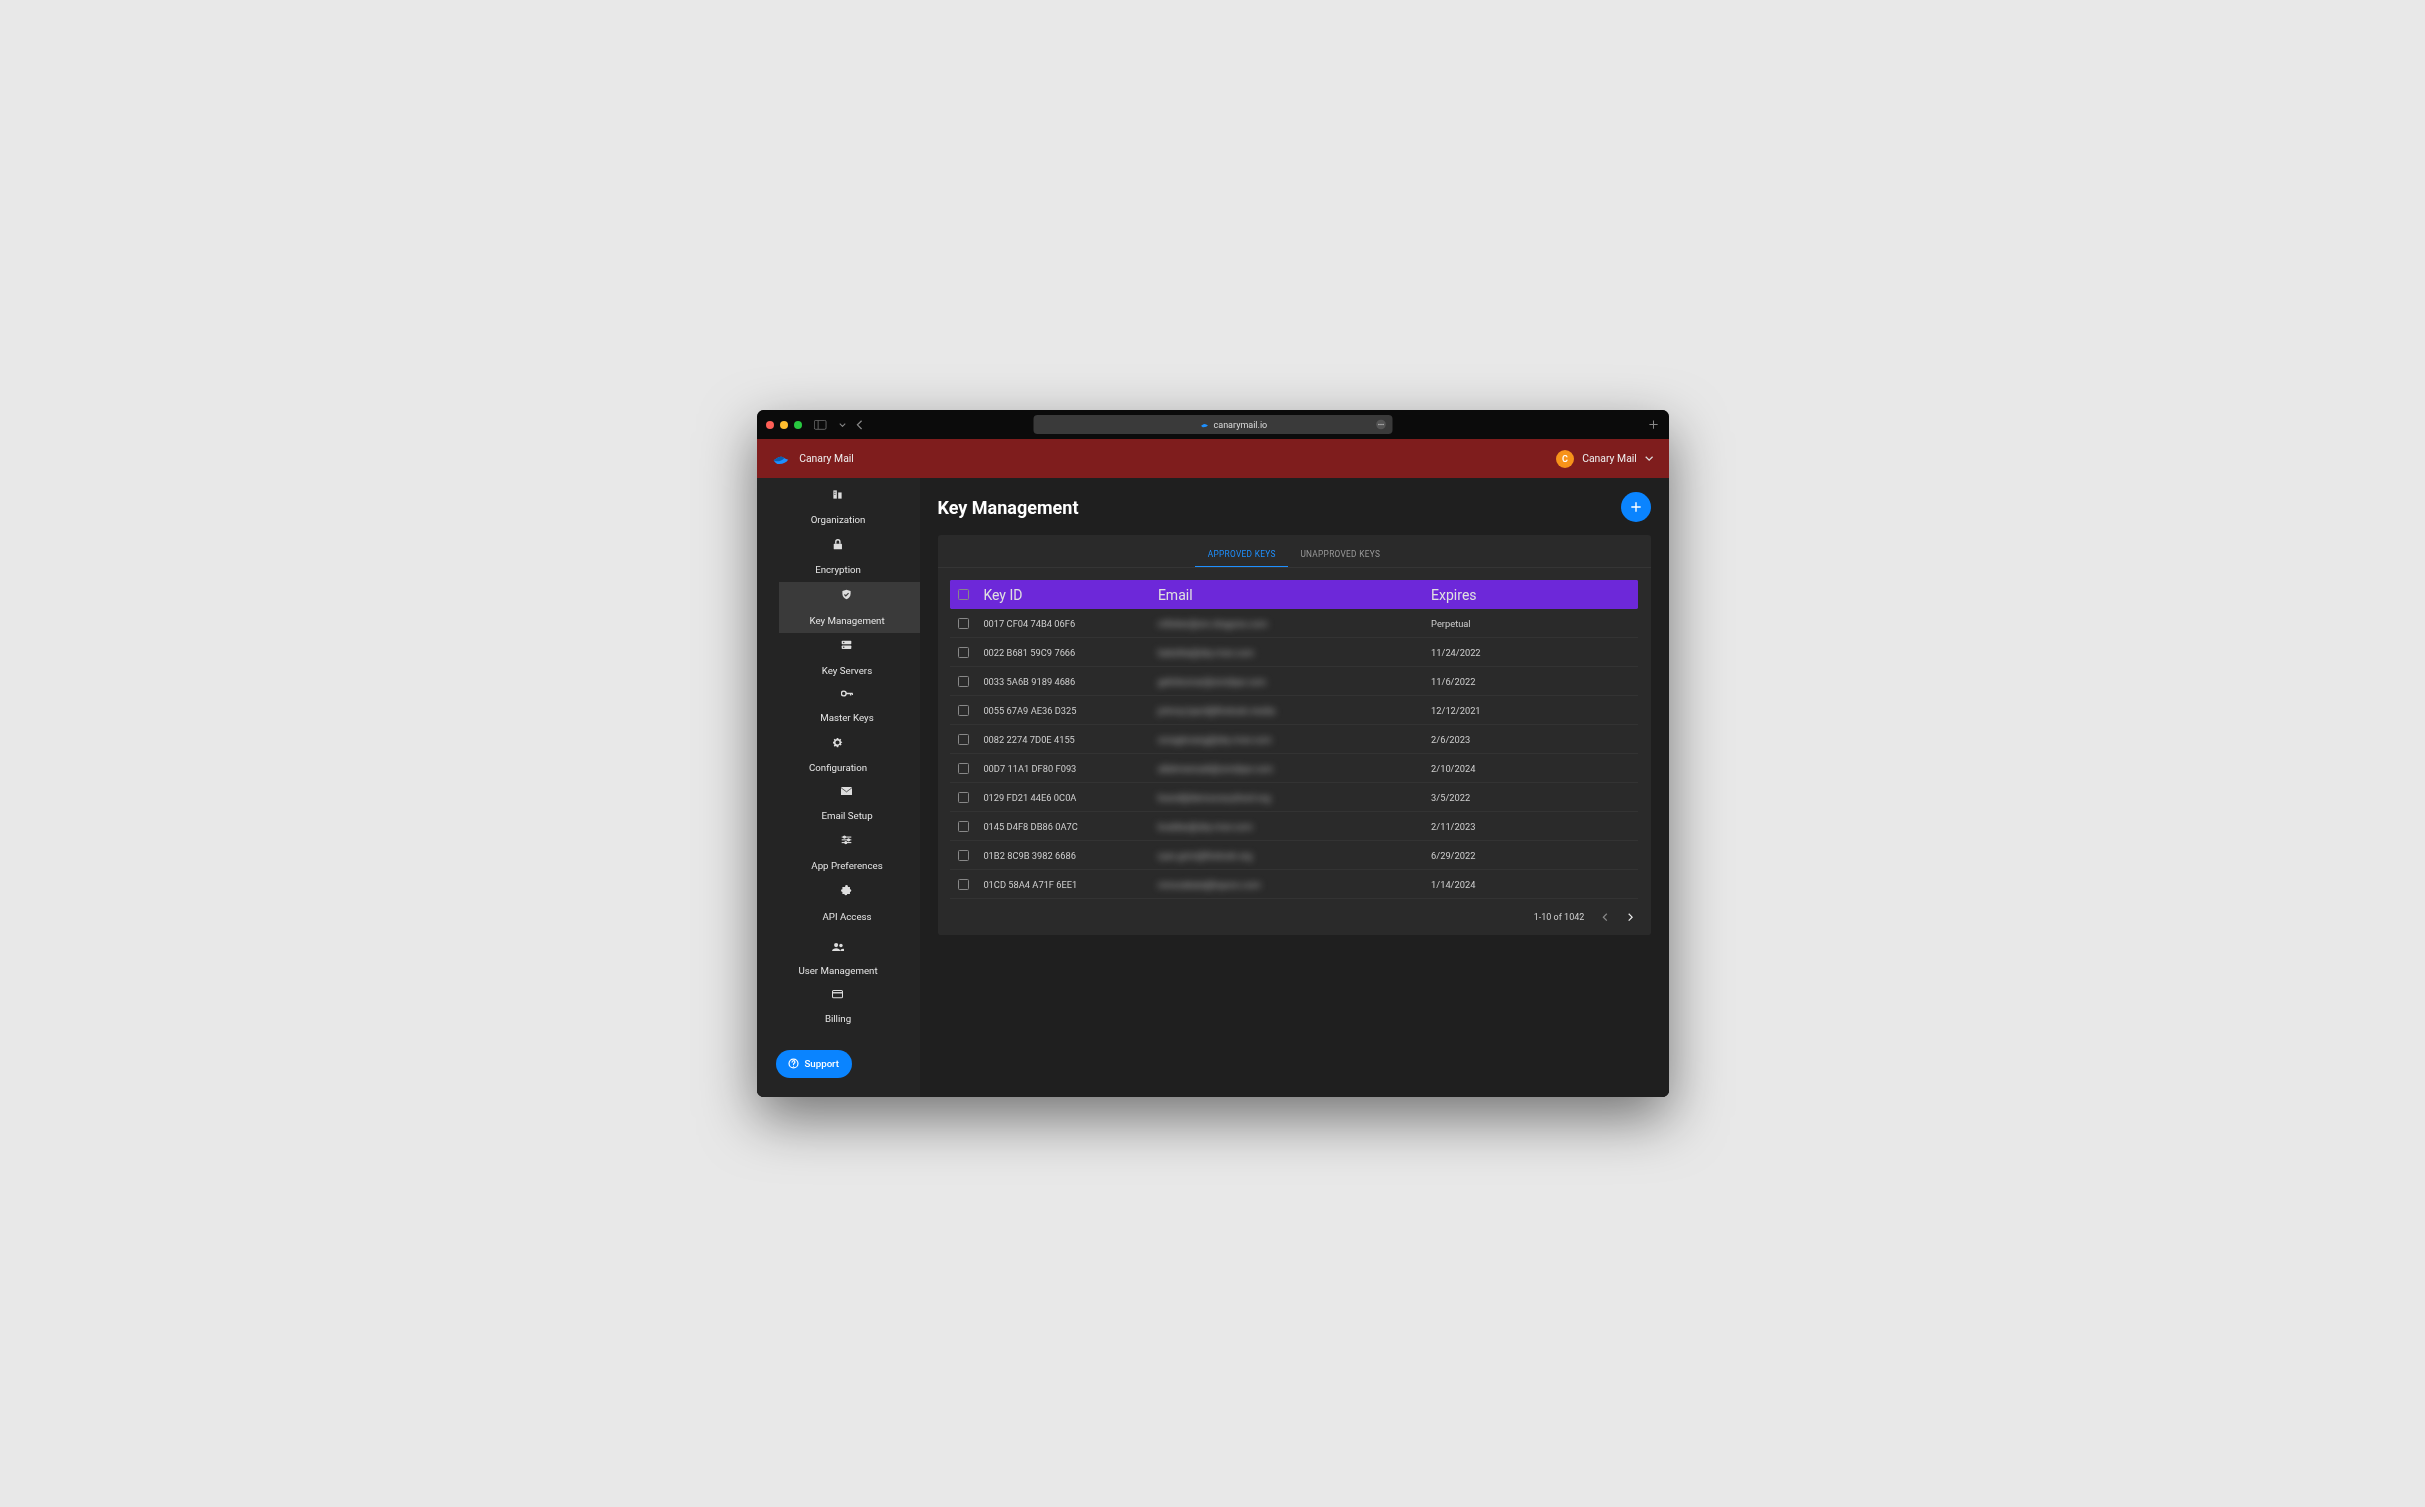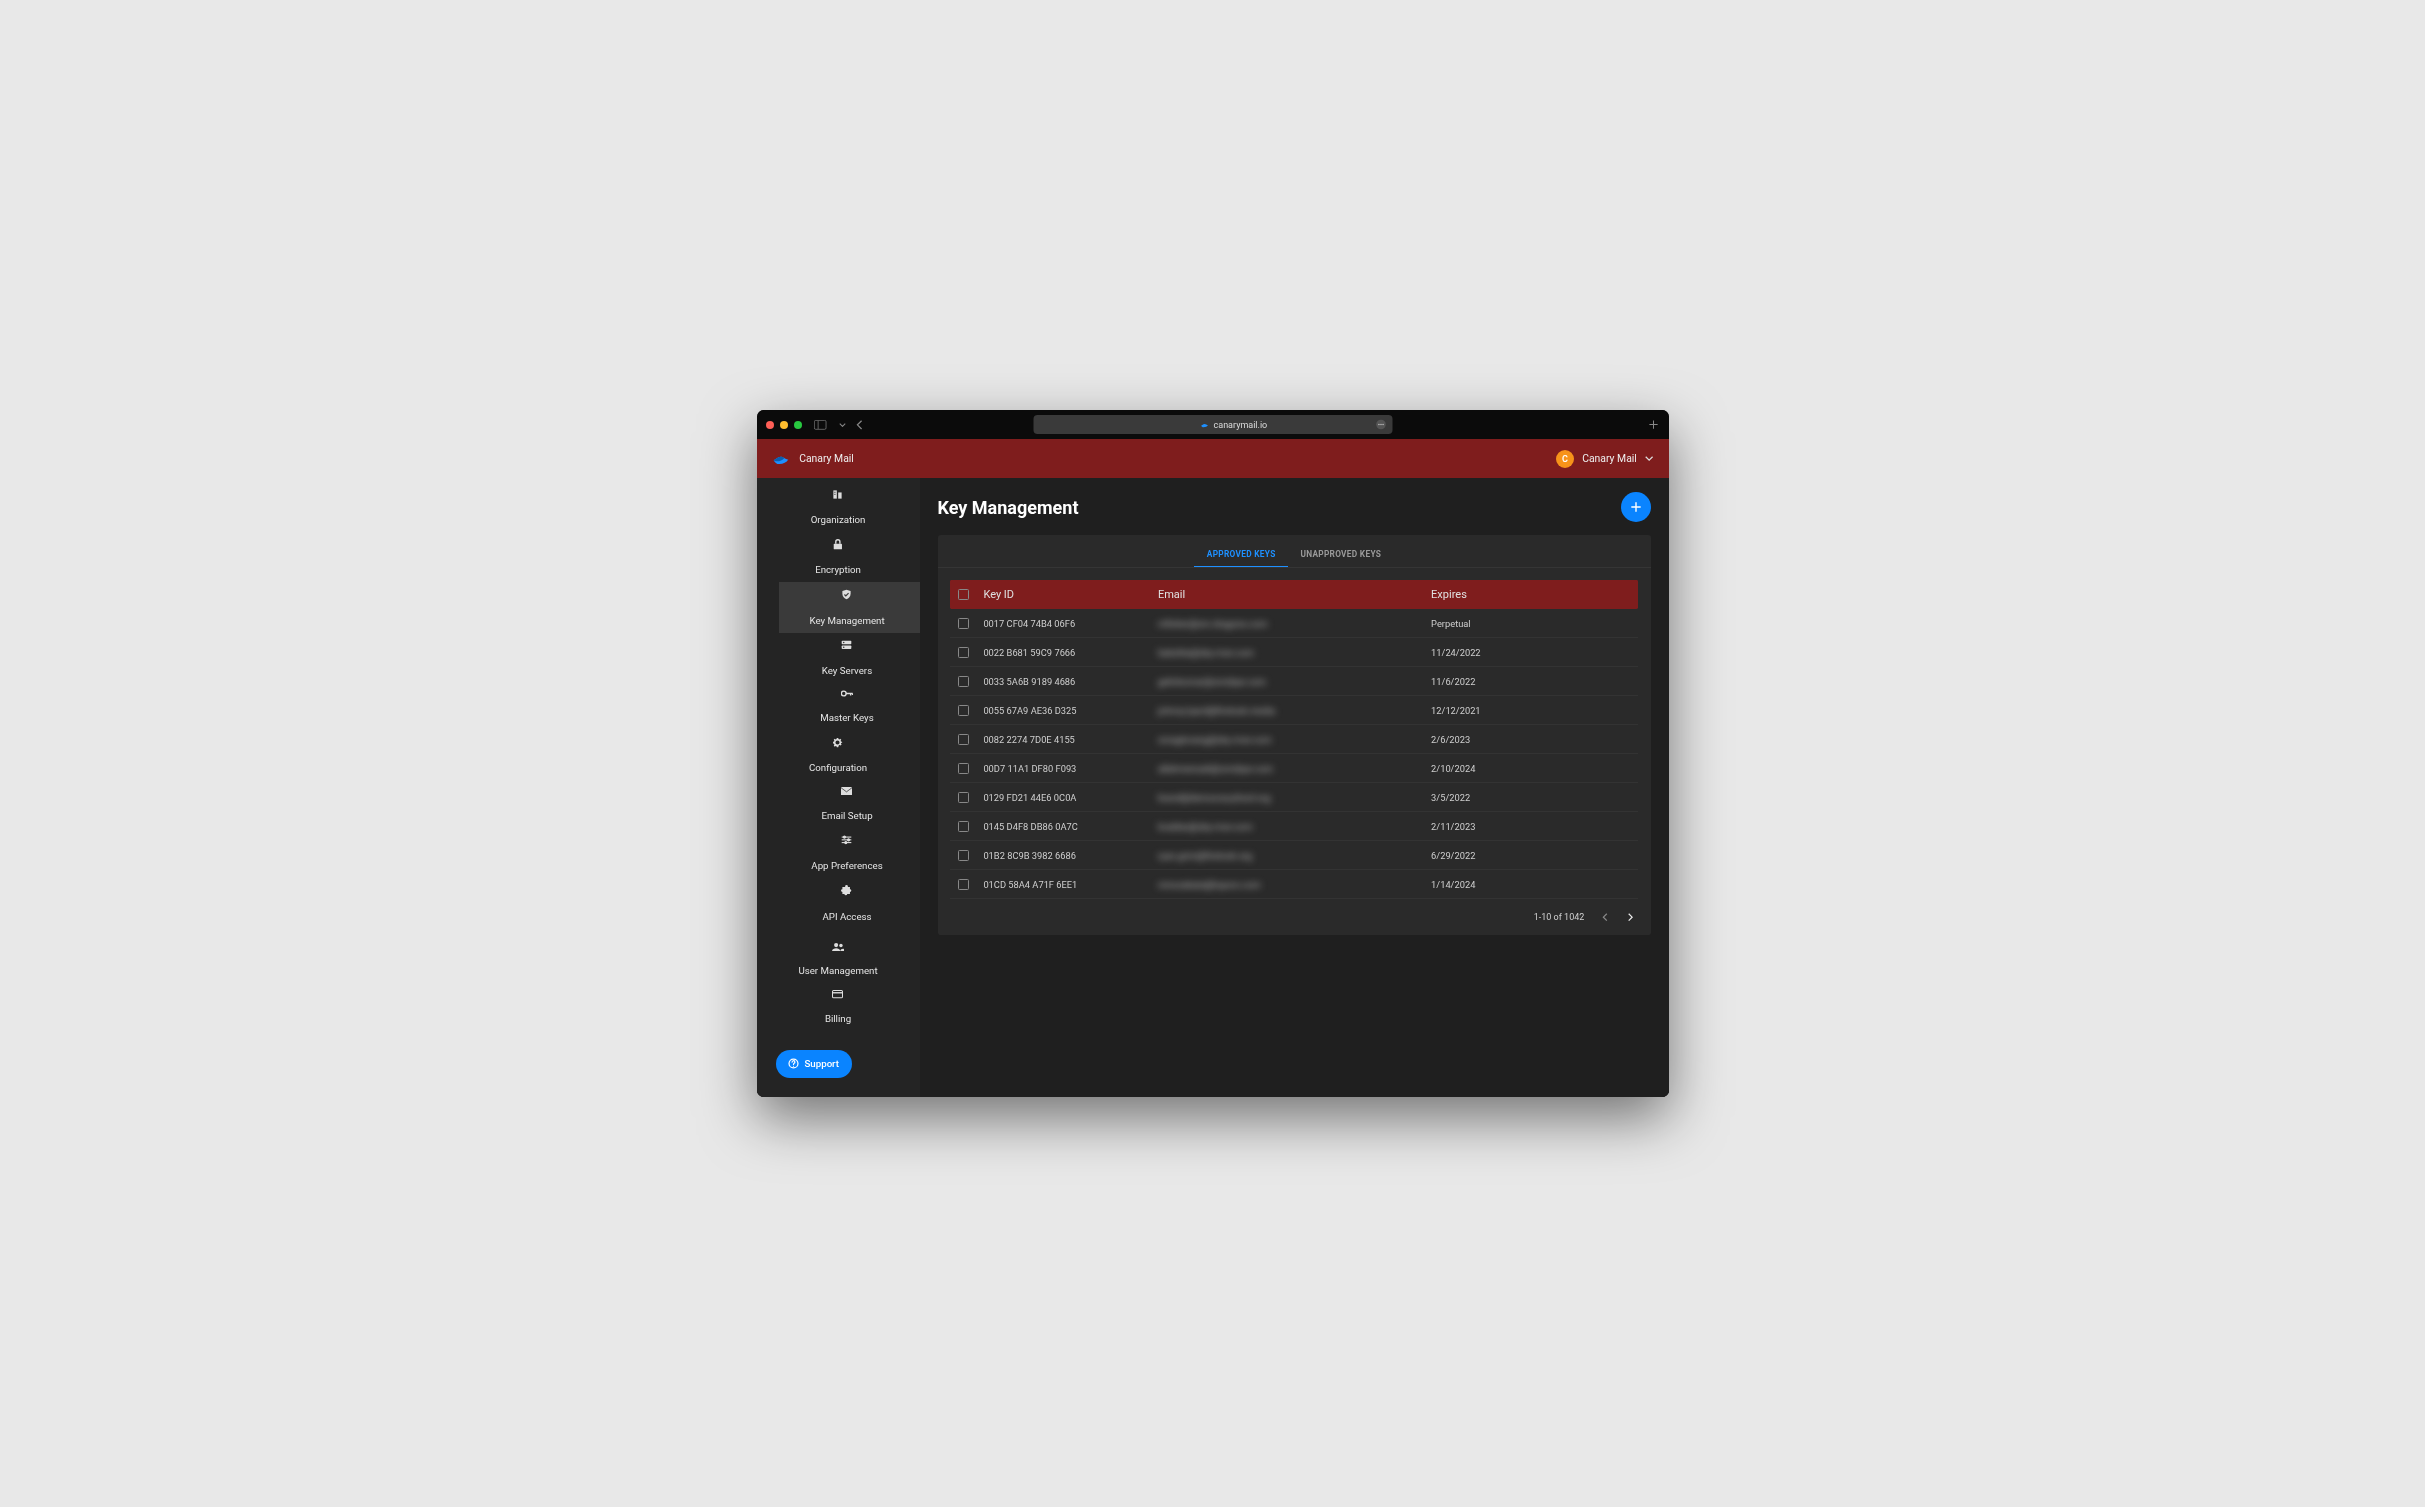--- a/index.html
+++ b/index.html
@@ -64,26 +64,26 @@
   margin: 19px; background:#0a84ff; color:#fff; border-radius:15px;
   height:28px; width:76px; display:flex; align-items:center; justify-content:center; gap:5.5px; font-size:9.7px; font-weight:500;
 }
 
 .main { flex:1; background:#1f1f1f; padding: 14px 18px 18px; }
 .main-head { display:flex; justify-content:space-between; align-items:center; margin-bottom:12.4px; }
 .main-title { color:#fff; font-size:18px; font-weight:700; }
 .fab { width:30px; height:30px; border-radius:50%; background:#0a84ff; color:#fff; display:flex; align-items:center; justify-content:center; cursor:pointer; }
 .panel { background:#2a2a2a; border-radius:2.8px; overflow:hidden; }
 .tabs { display:flex; justify-content:center; border-bottom:0.7px solid #353535; padding-top:7px; }
-.tab { padding:7px 12.4px; font-size:8.3px; letter-spacing:0.3px; color:#9a9a9a; cursor:pointer;font-weight:bold; }
+.tab { padding:7px 12.4px; font-size:8.3px; letter-spacing:0.3px; color:#9a9a9a; cursor:pointer; }
 .tab.active { color:#1e90ff; border-bottom:1.4px solid #1e90ff; }
 
 .kgrid { padding: 12.4px 12.4px 0; }
 .krow { display:grid; grid-template-columns: 28px 180px 1fr 207px; align-items:center; height:29px; border-bottom:0.7px solid #333; }
-.krow.header { color:#e0e0e0; font-size:11px; border-bottom:none; background:#7f1d1d; border-radius:1.4px; }
+.krow.header { color:#e0e0e0; font-size:14px; border-bottom:none; background:#6d28d9; border-radius:1.4px; }
 .krow:not(.header) { color:#cfcfcf; font-size:9.3px; }
 .cb { width:11px; height:11px; border:1px solid #888; border-radius:1.4px; margin:0 auto; cursor:pointer; }
 .col-id { padding-left:5.5px; }
 .col-email { color:#8a8a8a; }
 .blur { filter: blur(3.5px); color:#bbb; }
 .footer { display:flex; justify-content:flex-end; align-items:center; gap:15px; padding:11px 14px; color:#d0d0d0; font-size:9px; }
 .pg-arrow { color:#888; cursor:pointer; padding:2.8px; }
 .pg-arrow.en { color:#e8e8e8; }
 
 svg { display:block; }

